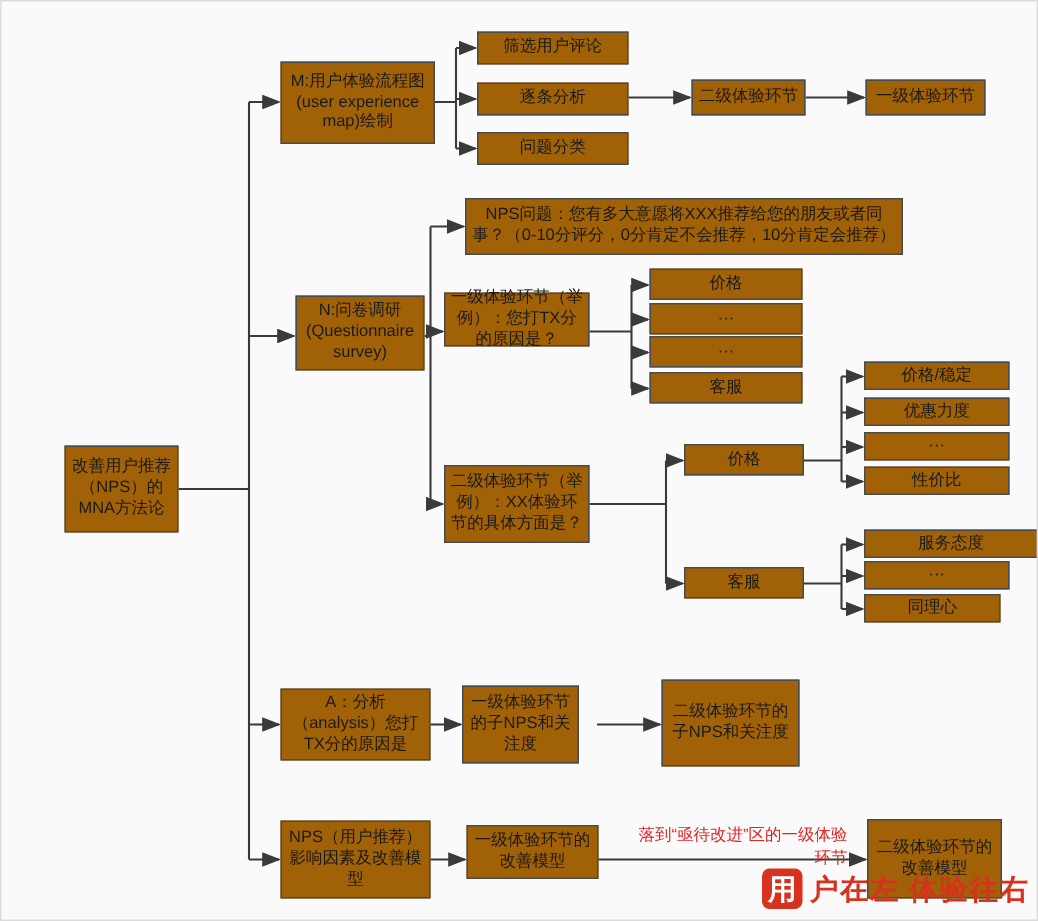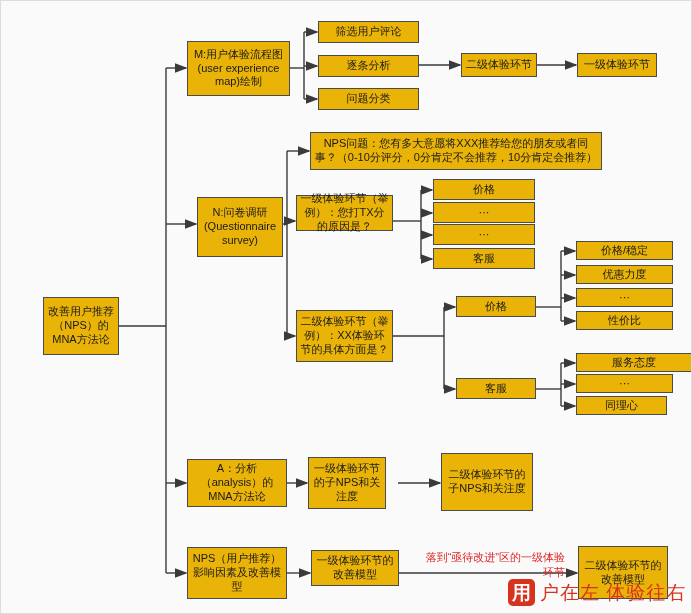--- a/index.html
+++ b/index.html
@@ -9,21 +9,21 @@
     background:#fafafa;
     border:1px solid #dcdcdc;
     box-sizing:border-box;
     font-family:"Liberation Sans","DejaVu Sans",sans-serif;
     overflow:hidden;
   }
   svg.wires{position:absolute;left:0;top:0;width:692px;height:614px;z-index:0;}
   .node{
     position:absolute;
     box-sizing:border-box;
-    background:#eab308;
+    background:#a16207;
     border:1.6px solid #4b4b4b;
     display:flex;align-items:center;justify-content:center;
     text-align:center;
     font-size:11px;line-height:1.25;color:#1a1a1a;
     padding:1px 3px;
     overflow-wrap:break-word;
     z-index:1;
   }
   .red-note{
     position:absolute;
@@ -39,21 +39,21 @@
   }
   .wm-badge{
     width:27px;height:27px;
     background:#d7321e;color:#ffffff;
     border-radius:5px;
     display:flex;align-items:center;justify-content:center;
     font-size:19px;font-weight:bold;
   }
   .wm-text{
     color:#d7321e;
-    font-size:19px;font-weight:normal;
+    font-size:19px;font-weight:bold;
     letter-spacing:1px;
     white-space:nowrap;
   }
 </style>
 </head>
 <body>
 
 <div class="canvas">
 
   <svg class="wires" viewBox="0 0 692 614" xmlns="http://www.w3.org/2000/svg">
@@ -120,39 +120,39 @@
 
   <div class="node" style="left:42px;top:296px;width:76px;height:58px">改善用户推荐（NPS）的MNA方法论</div>
 
   <div class="node" style="left:186px;top:40px;width:103px;height:55px">M:用户体验流程图 (user experience map)绘制</div>
   <div class="node" style="left:317px;top:20px;width:101px;height:22px">筛选用户评论</div>
   <div class="node" style="left:317px;top:87px;width:101px;height:22px">问题分类</div>
   <div class="node" style="left:317px;top:54px;width:101px;height:22px">逐条分析</div>
   <div class="node" style="left:460px;top:52px;width:76px;height:24px">二级体验环节</div>
   <div class="node" style="left:576px;top:52px;width:80px;height:24px">一级体验环节</div>
 
-  <div class="node" style="left:196px;top:196px;width:86px;height:60px">N:问卷调研 (Questionnaire survey)</div>
+  <div class="node" style="left:196px;top:196px;width:86px;height:50px">N:问卷调研 (Questionnaire survey)</div>
   <div class="node" style="left:309px;top:131px;width:292px;height:38px">NPS问题：您有多大意愿将XXX推荐给您的朋友或者同事？（0-10分评分，0分肯定不会推荐，10分肯定会推荐）</div>
   <div class="node" style="left:295px;top:194px;width:97px;height:36px">一级体验环节（举例）：您打TX分的原因是？</div>
   <div class="node" style="left:432px;top:178px;width:102px;height:21px">价格</div>
   <div class="node" style="left:432px;top:201px;width:102px;height:21px">···</div>
   <div class="node" style="left:432px;top:223px;width:102px;height:21px">···</div>
   <div class="node" style="left:432px;top:247px;width:102px;height:21px">客服</div>
   <div class="node" style="left:295px;top:309px;width:97px;height:52px">二级体验环节（举例）：XX体验环节的具体方面是？</div>
   <div class="node" style="left:455px;top:295px;width:80px;height:21px">价格</div>
   <div class="node" style="left:455px;top:377px;width:80px;height:21px">客服</div>
   <div class="node" style="left:575px;top:240px;width:97px;height:19px">价格/稳定</div>
   <div class="node" style="left:575px;top:264px;width:97px;height:19px">优惠力度</div>
   <div class="node" style="left:575px;top:287px;width:97px;height:19px">···</div>
   <div class="node" style="left:575px;top:310px;width:97px;height:19px">性价比</div>
   <div class="node" style="left:575px;top:352px;width:116px;height:19px">服务态度</div>
   <div class="node" style="left:575px;top:373px;width:97px;height:19px">···</div>
   <div class="node" style="left:575px;top:395px;width:91px;height:19px">同理心</div>
 
-  <div class="node" style="left:186px;top:458px;width:100px;height:48px">A：分析（analysis）的MNA方法论</div>
+  <div class="node" style="left:186px;top:458px;width:100px;height:48px">A：分析（analysis）您打TX分的原因是</div>
   <div class="node" style="left:307px;top:456px;width:78px;height:52px">一级体验环节的子NPS和关注度</div>
   <div class="node" style="left:440px;top:452px;width:92px;height:58px">二级体验环节的子NPS和关注度</div>
 
   <div class="node" style="left:186px;top:546px;width:100px;height:52px">NPS（用户推荐）影响因素及改善模型</div>
   <div class="node" style="left:310px;top:549px;width:88px;height:36px">一级体验环节的改善模型</div>
   <div class="red-note" style="left:424px;top:549px;width:140px">落到“亟待改进”区的一级体验环节</div>
   <div class="node" style="left:577px;top:545px;width:90px;height:53px">二级体验环节的改善模型</div>
 
   <div class="watermark" style="left:507px;top:578px">
     <div class="wm-badge">用</div>

